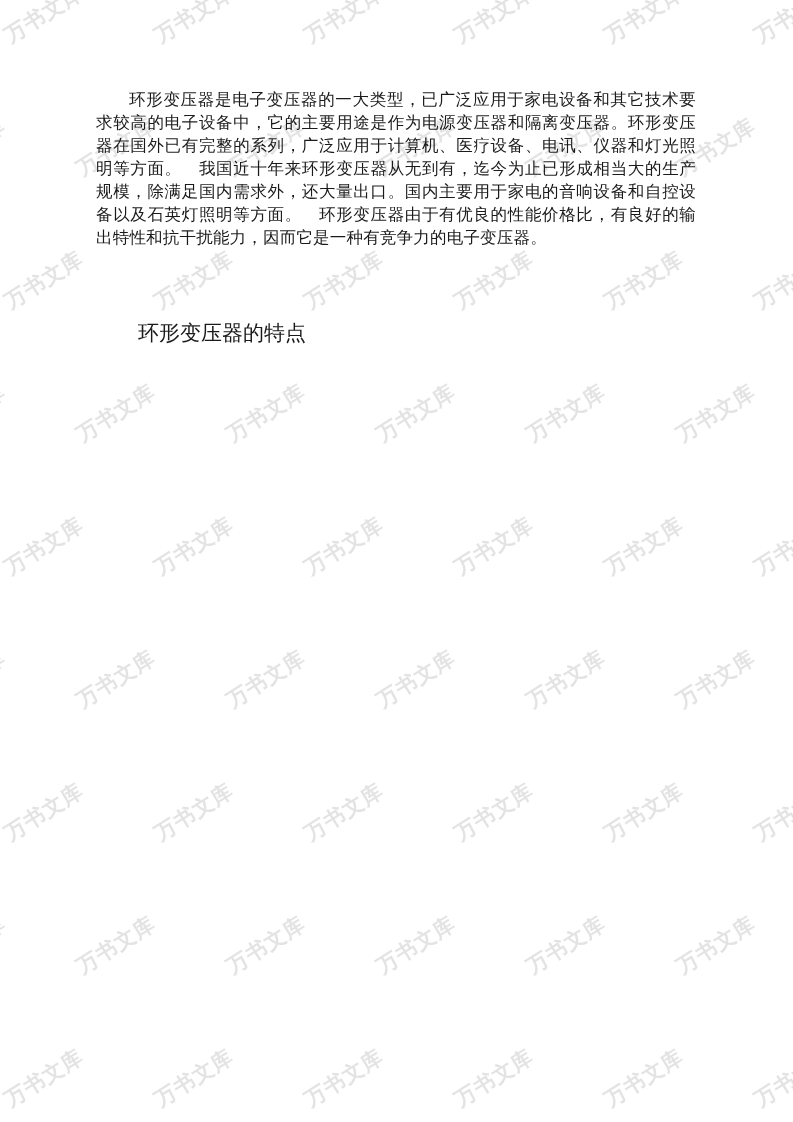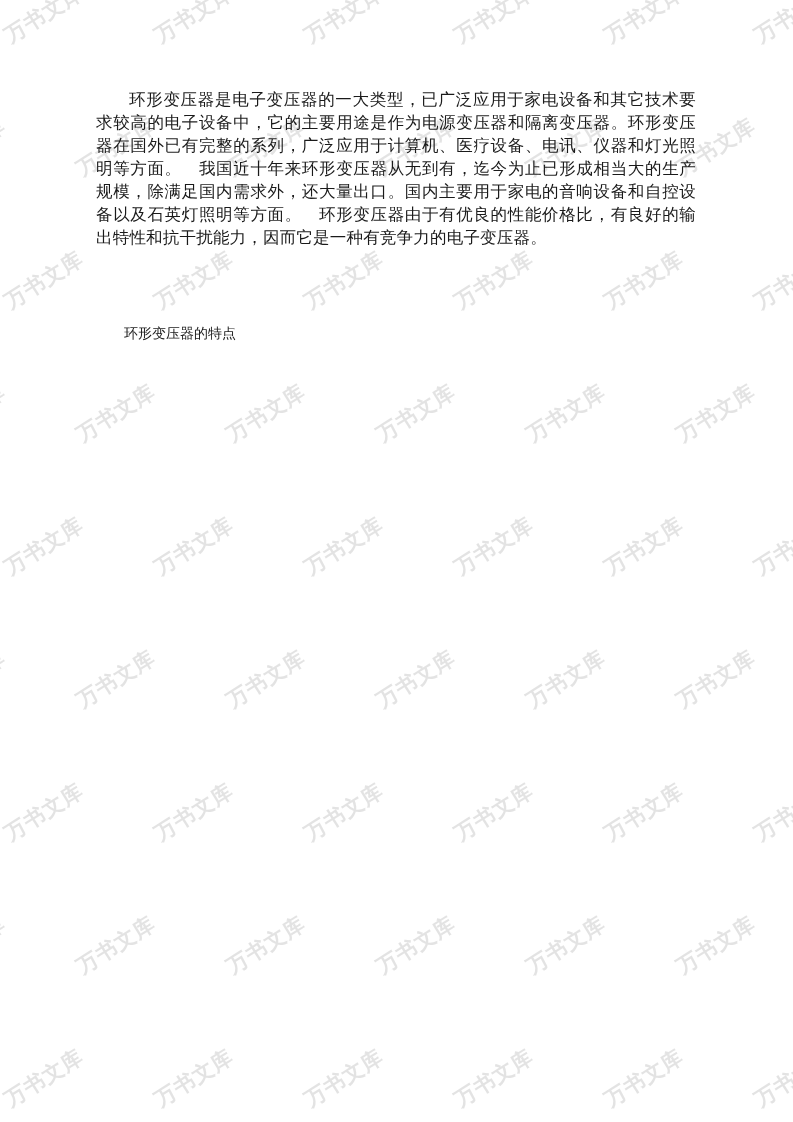--- a/index.html
+++ b/index.html
@@ -55,21 +55,21 @@
     text-align: justify;
     text-justify: inter-ideograph;
     letter-spacing: 0.2px;
   }
   p.indent {
     text-indent: 2em;
   }
   .gap-lg { height: 64px; }
   .gap-md { height: 41px; }
   .heading {
-    font-size: 14px;
+    font-size: 21px;
     line-height: 41px;
     text-indent: 2em;
     margin: 0;
   }
 </style>
 </head>
 <body>
 
 <div id="watermark-layer">
     <span class="wm" style="left: 0px; top: 0px;">万书文库</span>

